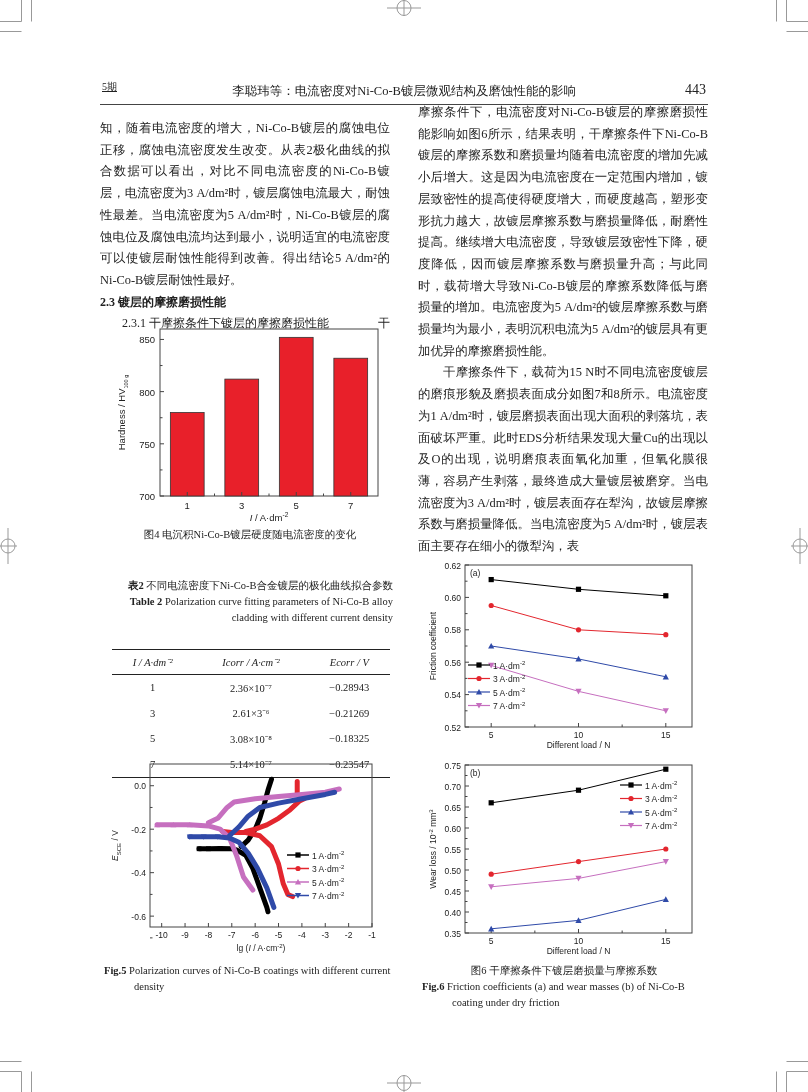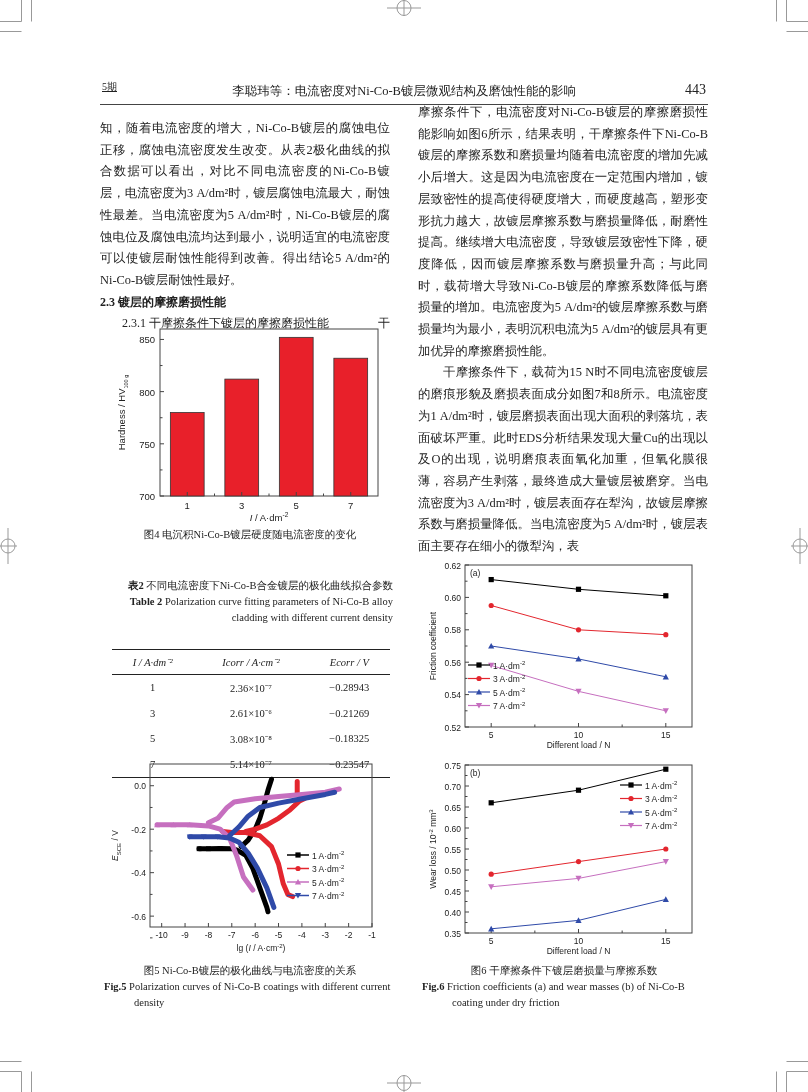--- a/index.html
+++ b/index.html
@@ -129,21 +129,21 @@
   </tr>
     </thead>
   <tbody>
     <tr>
         <td>1</td>
         <td>2.36×10⁻⁷</td>
         <td>−0.28943</td>
       </tr>
     <tr>
         <td>3</td>
-        <td>2.61×10⁻⁶</td>
+        <td>2.61×3⁻⁶</td>
         <td>−0.21269</td>
       </tr>
     <tr>
         <td>5</td>
         <td>3.08×10⁻⁸</td>
         <td>−0.18325</td>
       </tr>
     <tr>
         <td>7</td>
         <td>5.14×10⁻⁷</td>
@@ -232,21 +232,20 @@
       <text x="212" y="125.5" font-size="8.5" fill="#222">5 A·dm<tspan dy="-3.5" font-size="6">-2</tspan></text>
     </g>
     <g>
       <line x1="187" y1="135.5" x2="209" y2="135.5" stroke="#2f4aa8" stroke-width="1.5"></line>
       <polygon points="198,138.6 194.9,132.9 201.1,132.9" fill="#2f4aa8"></polygon>
       <text x="212" y="139" font-size="8.5" fill="#222">7 A·dm<tspan dy="-3.5" font-size="6">-2</tspan></text>
     </g>
   </svg>
 
 <div class="cap" style="left:100px;top:963px;width:300px;">
-  <div class="zh">图5 Ni-Co-B镀层的极化曲线与电流密度的关系</div>
   <div class="en" style="padding-left:30px;text-indent:-30px;margin-left:4px;"><b>Fig.5</b> <span>Polarization curves of Ni-Co-B coatings with different current density</span></div>
 </div>
 
 <svg class="abs" id="fig6a" style="left:420px;top:555px" width="280" height="200">
     <rect x="45" y="10" width="227" height="162" fill="none" stroke="#444" stroke-width="1"></rect>
     <line x1="45" y1="172" x2="49" y2="172" stroke="#444"></line>
     <text x="41" y="175.5" font-size="8.5" text-anchor="end" fill="#222">0.52</text>
     <line x1="45" y1="155.79999999999998" x2="47.5" y2="155.79999999999998" stroke="#444"></line>
     <line x1="45" y1="139.59999999999997" x2="49" y2="139.59999999999997" stroke="#444"></line>
     <text x="41" y="143.09999999999997" font-size="8.5" text-anchor="end" fill="#222">0.54</text>

